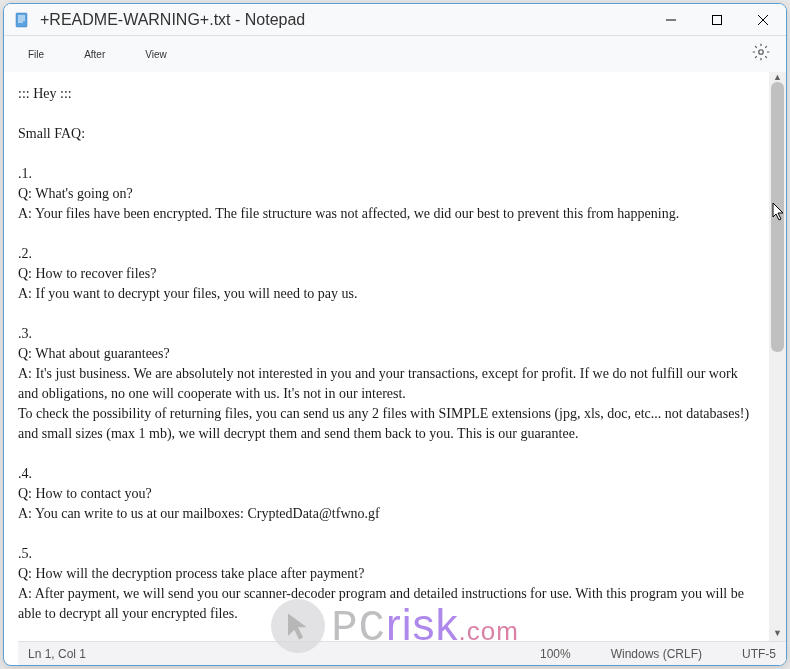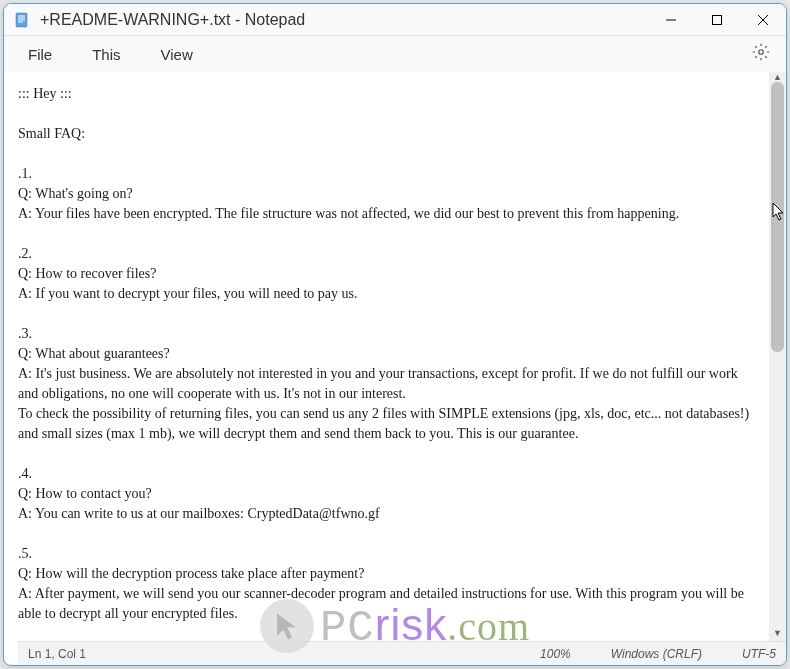--- a/index.html
+++ b/index.html
@@ -65,21 +65,21 @@
   .menubar {
     height: 36px;
     background: #f8f9fb;
     display: flex;
     align-items: center;
     padding: 0 10px;
     flex-shrink: 0;
   }
   .menu-item {
     padding: 6px 14px;
-    font-size: 15px;
+    font-size: 10px;
     color: #333;
     cursor: pointer;
     margin-right: 12px;
   }
   .settings-icon {
     margin-left: auto;
     padding: 6px;
     cursor: pointer;
   }
   .editor-wrap {
@@ -141,21 +141,21 @@
     border-top: 1px solid #e0e0e0;
     display: flex;
     align-items: center;
     font-size: 12px;
     color: #555;
     padding: 0 10px;
     flex-shrink: 0;
     margin-left: 14px;
   }
   .status-left { flex: 1; }
-  .status-seg { margin-left: 40px; font-style: italic; }
+  .status-seg { margin-left: 40px; }
   .watermark {
     position: absolute;
     bottom: 16px;
     left: 0;
     width: 100%;
     display: flex;
     align-items: center;
     justify-content: center;
     pointer-events: none;
     z-index: 20;
@@ -174,21 +174,21 @@
   .wm-circle svg { width: 30px; height: 30px; opacity: 0.7; }
   .wm-text {
     font-family: Arial, sans-serif;
     font-size: 44px;
     font-weight: 400;
     letter-spacing: 1px;
     opacity: 0.55;
   }
   .wm-pc { color: #8c8c92; font-family: Liberation Mono, monospace; }
   .wm-risk { color: #6d28d9; }
-  .wm-com { color: #4d7c0f; font-size: 40px; font-family: Liberation Serif, serif; }
+  .wm-com { color: #be185d; font-size: 26px; }
 </style>
 </head>
 <body>
 
 <div class="window">
 
   <div class="titlebar">
     <span class="app-icon">
       <svg viewBox="0 0 16 16">
           <rect x="2" y="1" width="11" height="14" rx="1" fill="#5ba3e0" stroke="#3a7ebf" stroke-width="0.5"></rect>
@@ -214,21 +214,21 @@
         <svg width="10" height="10" viewBox="0 0 10 10">
             <line x1="0" y1="0" x2="10" y2="10" stroke="#000" stroke-width="1"></line>
             <line x1="10" y1="0" x2="0" y2="10" stroke="#000" stroke-width="1"></line>
           </svg>
       </div>
     </div>
   </div>
 
   <div class="menubar">
     <span class="menu-item">File</span>
-    <span class="menu-item">This</span>
+    <span class="menu-item">After</span>
     <span class="menu-item">View</span>
     <span class="settings-icon">
       <svg width="18" height="18" viewBox="0 0 24 24" fill="none" stroke="#555" stroke-width="1.6">
           <circle cx="12" cy="12" r="3"></circle>
           <path d="M12 1v3m0 16v3M4.2 4.2l2.1 2.1m11.4 11.4l2.1 2.1M1 12h3m16 0h3M4.2 19.8l2.1-2.1m11.4-11.4l2.1-2.1"></path>
         </svg>
     </span>
   </div>
 
   <div class="editor-wrap">

